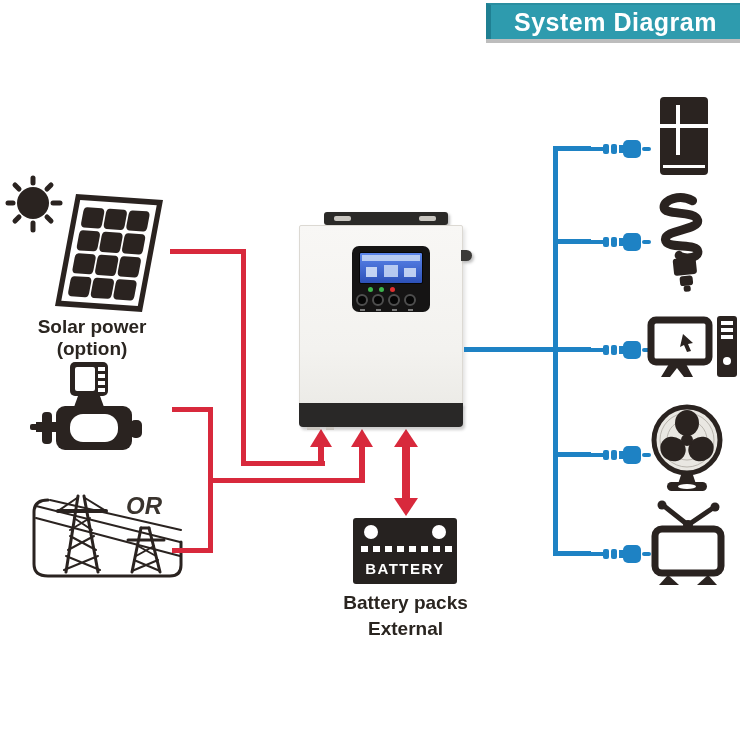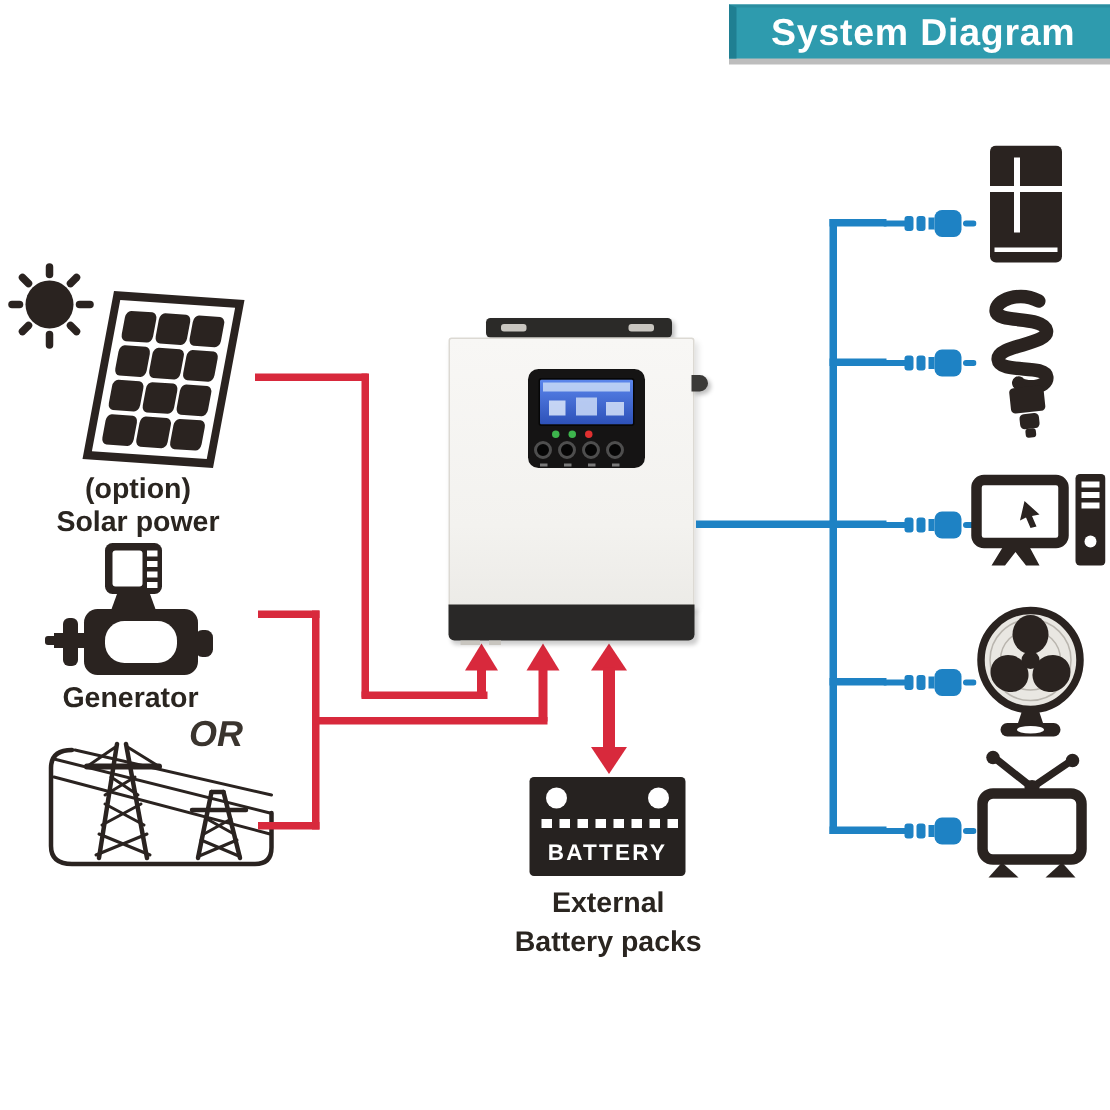--- a/index.html
+++ b/index.html
@@ -94,22 +94,22 @@
             <rect x="38" y="52" width="24" height="18" rx="4"></rect>
             <rect x="64" y="52" width="24" height="18" rx="4"></rect>
           <rect x="12" y="72.5" width="24" height="18" rx="4"></rect>
             <rect x="38" y="72.5" width="24" height="18" rx="4"></rect>
             <rect x="64" y="72.5" width="24" height="18" rx="4"></rect>
         </g>
       </g>
     </svg>
   </div>
   <div class="lbl" style="left:12px;top:316px;width:160px">
+    <div>Solar power</div>
     <div>(option)</div>
-    <div>Solar power</div>
   </div>
 
   <div class="ic" style="left:30px;top:362px">
     <svg width="112" height="92" viewBox="0 0 112 92">
       <g fill="#2a2320">
         <rect x="40" y="0" width="38" height="34" rx="5"></rect>
         <polygon points="48,34 70,34 74,45 44,45"></polygon>
         <rect x="26" y="44" width="76" height="44" rx="9"></rect>
         <rect x="6" y="60" width="22" height="10"></rect>
         <rect x="12" y="50" width="10" height="32" rx="4"></rect>
@@ -117,25 +117,22 @@
         <rect x="100" y="58" width="12" height="18" rx="5"></rect>
       </g>
       <rect x="45" y="5" width="20" height="24" rx="2" fill="#fff"></rect>
       <rect x="68" y="5" width="7" height="4" fill="#fff"></rect>
         <rect x="68" y="12" width="7" height="4" fill="#fff"></rect>
       <rect x="68" y="19" width="7" height="4" fill="#fff"></rect>
         <rect x="68" y="26" width="7" height="4" fill="#fff"></rect>
       <rect x="40" y="52" width="48" height="28" rx="13" fill="#fff"></rect>
     </svg>
   </div>
-  <div class="lbl" style="left:12px;top:455px;width:150px">
-    <div>Generator</div>
-  </div>
-
-  <div class="or" style="left:126px;top:476px">OR</div>
+
+  <div class="or" style="left:126px;top:492px">OR</div>
 
   <div class="ic" style="left:24px;top:484px">
     <svg width="164" height="100" viewBox="0 0 164 100" fill="none" stroke="#2a2320" stroke-width="3" stroke-linecap="round">
       <path d="M24,16 Q10,16 10,28 L10,80 Q10,92 24,92 L146,92 Q157,92 157,81 L157,58"></path>
       <path d="M12,22 L156,58" stroke-width="2"></path>
       <path d="M12,34 L156,72" stroke-width="2"></path>
       <path d="M26,16 L157,46" stroke-width="2"></path>
 
       <path d="M54,12 L42,88 M60,12 L74,88"></path>
       <path d="M34,27 L82,27" stroke-width="4"></path>
@@ -207,22 +204,22 @@
     <span class="dash" style="left:20px"></span>
     <span class="dash" style="left:32px"></span>
     <span class="dash" style="left:44px"></span>
     <span class="dash" style="left:56px"></span>
     <span class="dash" style="left:68px"></span>
     <span class="dash" style="left:80px"></span>
     <span class="dash" style="left:92px"></span>
     <span class="txt">BATTERY</span>
   </div>
   <div class="lbl" style="left:328px;top:590px;width:155px;line-height:26px">
+    <div>Battery packs</div>
     <div>External</div>
-    <div>Battery packs</div>
   </div>
 
   <div class="bline" style="left:464px;top:347px;width:94px;height:5px"></div>
   <div class="bline" style="left:553px;top:146px;width:5px;height:410px"></div>
   <div class="bline" style="left:553px;top:146px;width:38px;height:5px"></div>
   <div class="bline" style="left:553px;top:239px;width:38px;height:5px"></div>
   <div class="bline" style="left:553px;top:347px;width:38px;height:5px"></div>
   <div class="bline" style="left:553px;top:452px;width:38px;height:5px"></div>
   <div class="bline" style="left:553px;top:551px;width:38px;height:5px"></div>
 

